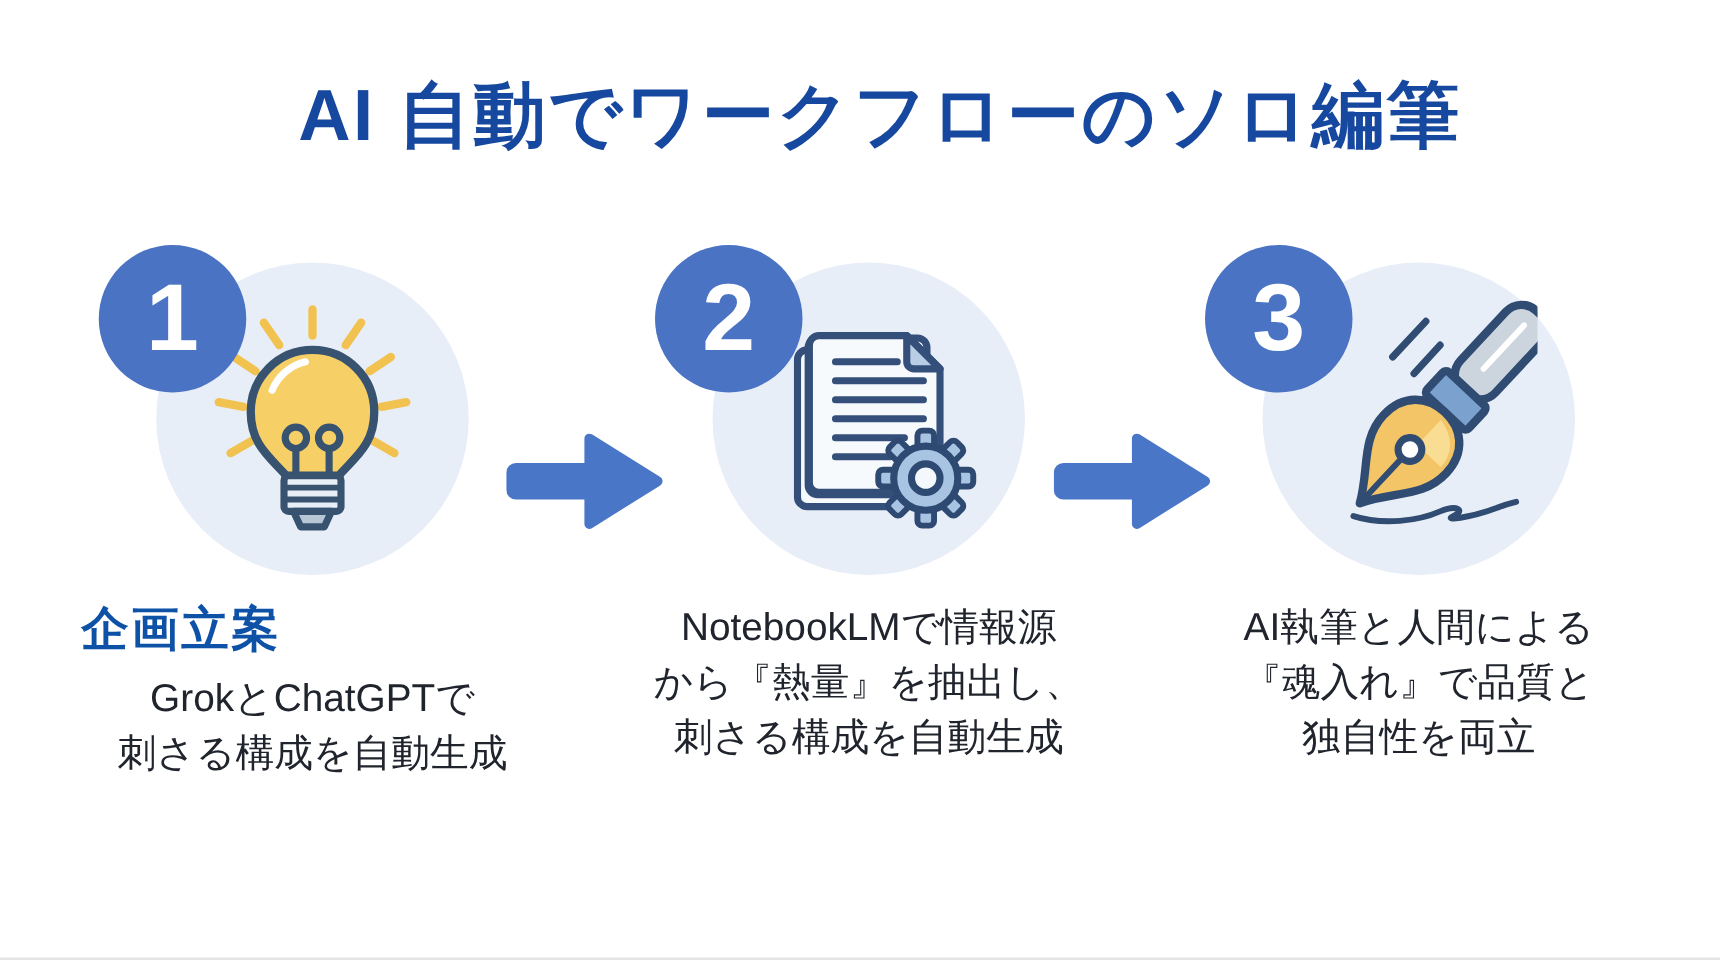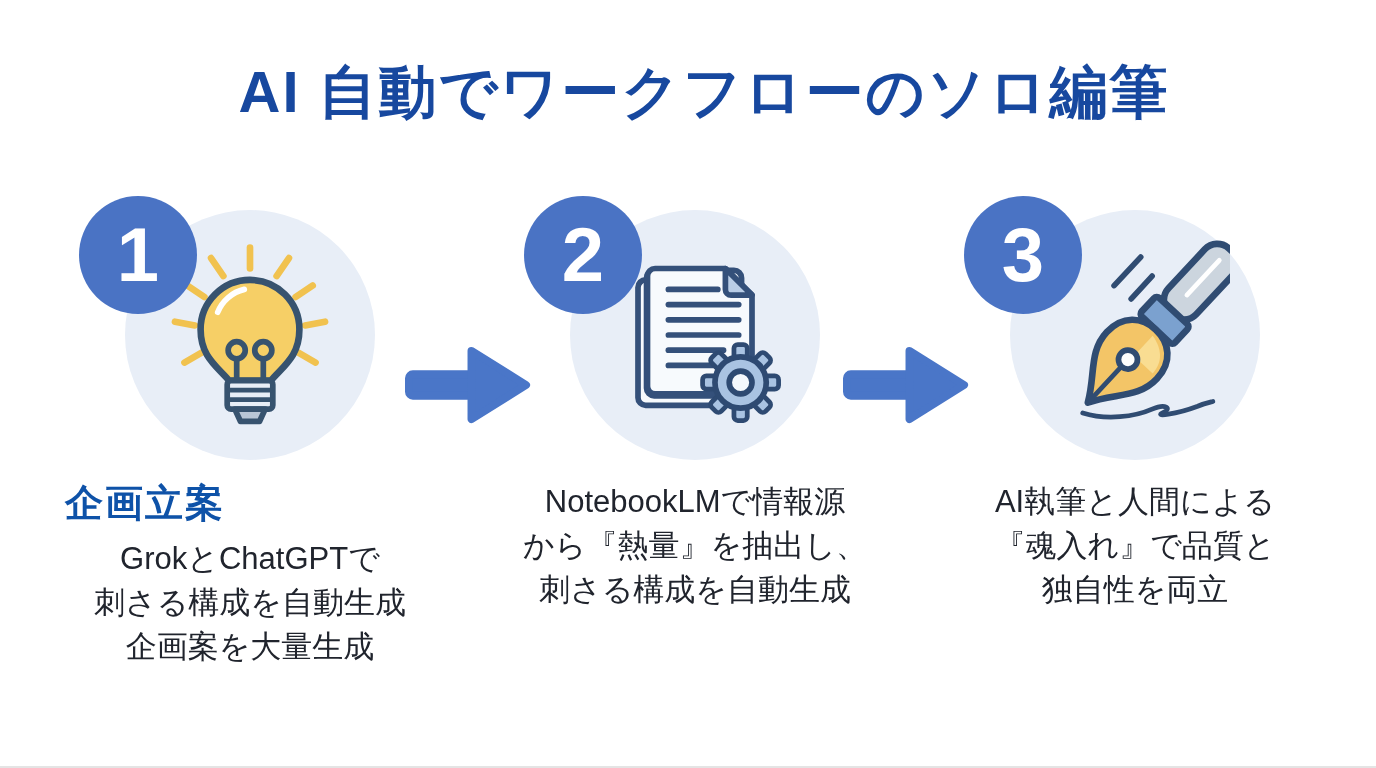--- a/index.html
+++ b/index.html
@@ -78,21 +78,20 @@
         <path d="M84,178 h32 l-6,13 h-20 Z" fill="#b9c6d6" stroke="#37536f" stroke-width="6" stroke-linejoin="round"></path>
       </svg>
       <div class="num-badge">
         <span>1</span>
       </div>
     </div>
     <div class="step-heading">企画立案</div>
     <div class="step-desc">
       <div>GrokとChatGPTで</div>
       <div>刺さる構成を自動生成</div>
-      <div>企画案を大量生成</div>
     </div>
   </div>
 
   <svg class="flow-arrow" style="left:405px" viewBox="0 0 130 90">
     <g fill="#4a76c8" stroke="#4a76c8" stroke-width="8" stroke-linejoin="round" stroke-linecap="round">
       <rect x="4" y="34" width="66" height="22" rx="4"></rect>
       <polygon points="68,10 124,45 68,80"></polygon>
     </g>
   </svg>
 

